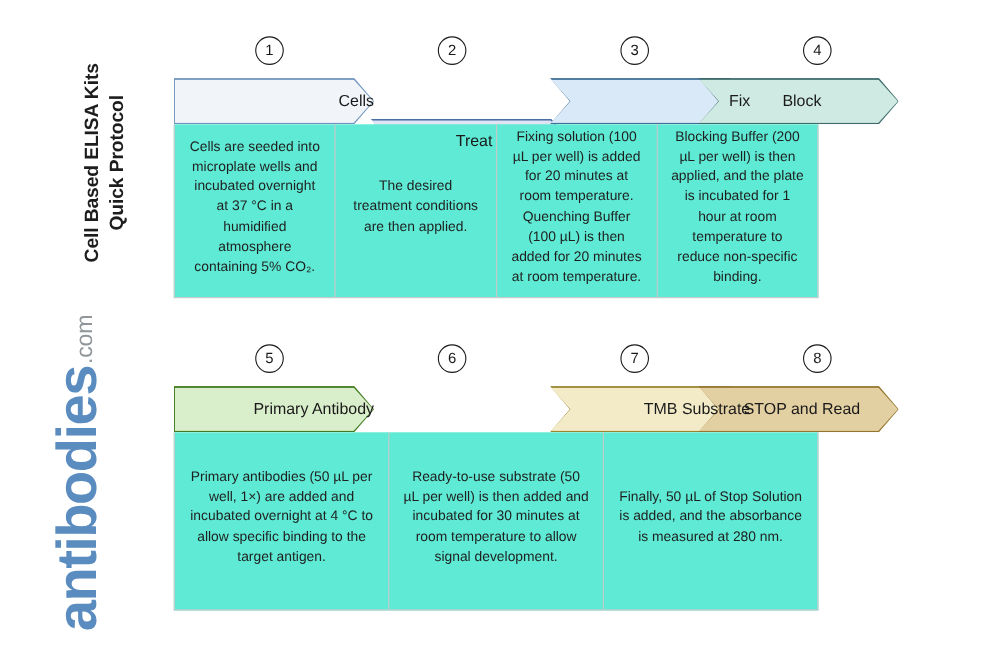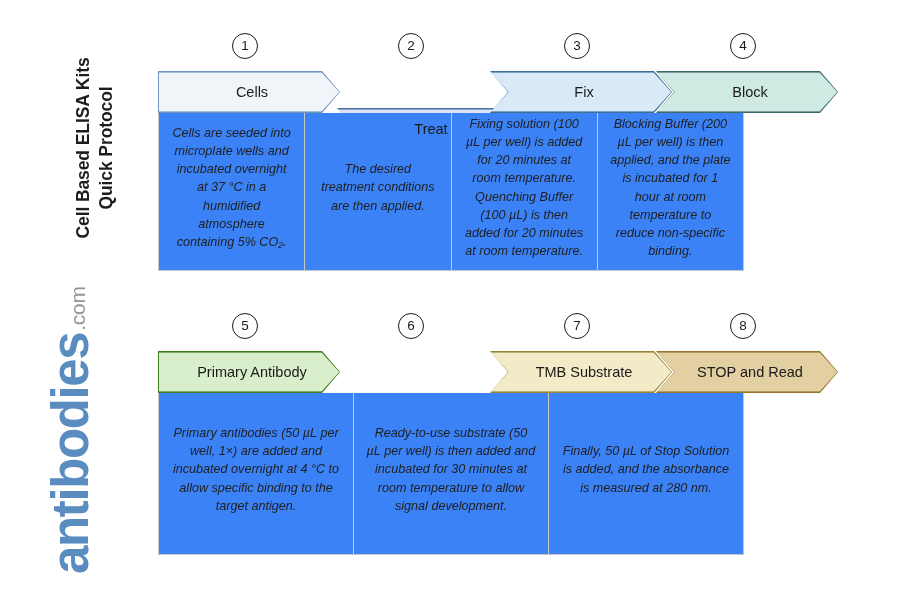--- a/index.html
+++ b/index.html
@@ -118,24 +118,24 @@
     height: 42px;
     width: 182px;
     box-sizing: border-box;
     display: flex;
     align-items: center;
     justify-content: center;
     font-size: 14.5px;
     color: #1a1a1a;
   }
   .chev .chev-label { position: relative; z-index: 2; padding-left: 6px; }
-  .chev.c0 { left: 0px; }
+  .chev.c0 { left: 0px; justify-content: flex-end; }
   .chev.c1 { left: 179px; margin-top: 37px; }
-  .chev.c2 { left: 332px; }
-  .chev.c3 { left: 498px; }
+  .chev.c2 { left: 342px; justify-content: flex-end; }
+  .chev.c3 { left: 477px; }
 
   
   .chev .shape-border,
   .chev .shape-fill {
     position: absolute;
     inset: 0;
   }
   .chev .shape-border {
     clip-path: polygon(0 0, calc(100% - 18px) 0, 100% 50%, calc(100% - 18px) 100%, 0 100%);
   }
@@ -157,23 +157,22 @@
   }
 
   
   .boxes {
     position: relative;
     width: 586px;
     height: 158px;
     border: 1px solid #c9c9c9;
     border-top: none;
     box-sizing: border-box;
-    background: #3b82f6;
-    display: flex;
-    font-style: italic;
+    background: #5eead4;
+    display: flex;
   }
   #row-2 .boxes { height: 162px; }
   .box {
     flex: 1 1 0;
     border-right: 1px solid #c9c9c9;
     box-sizing: border-box;
     display: flex;
     align-items: center;
     justify-content: center;
     padding: 6px 12px 14px 12px;

